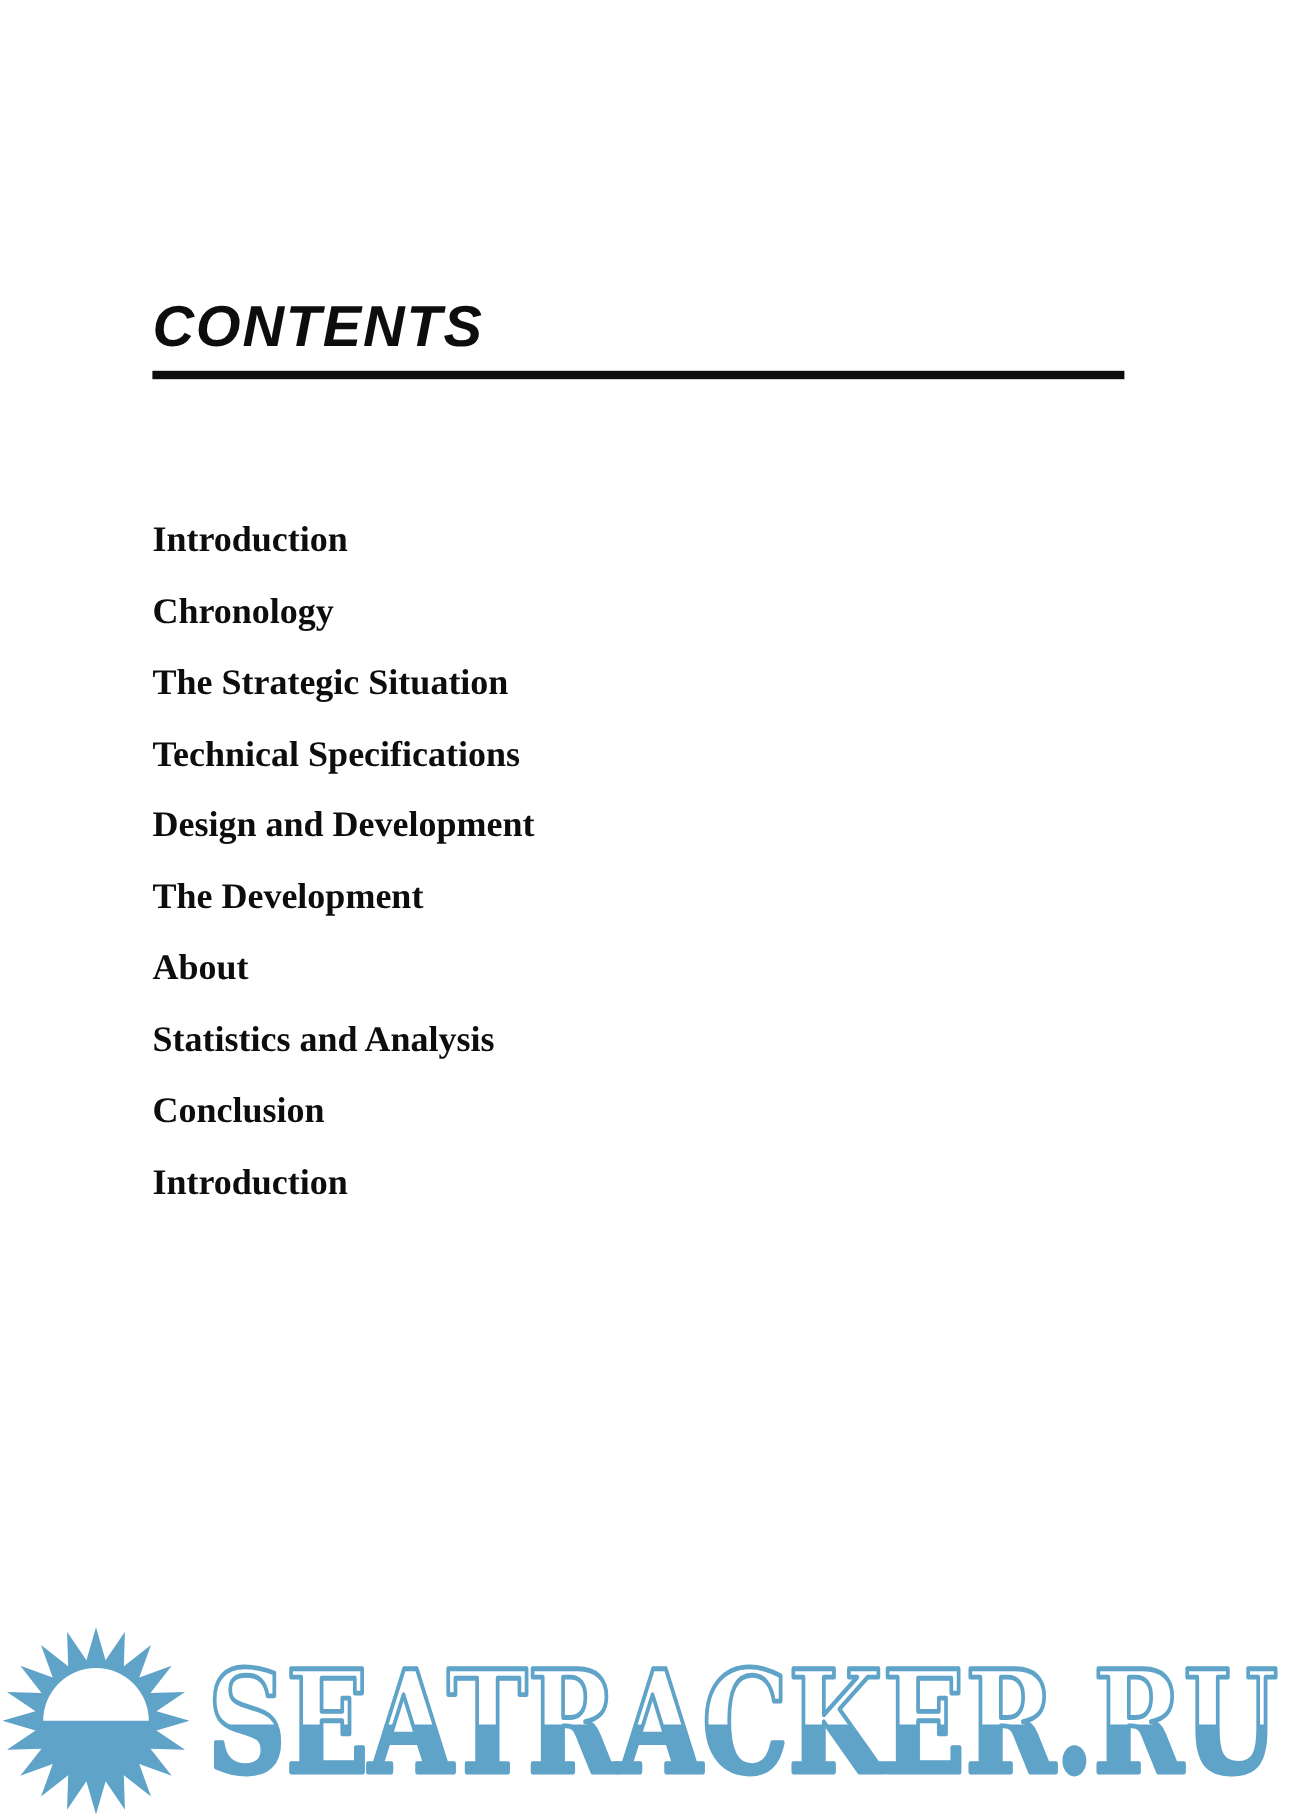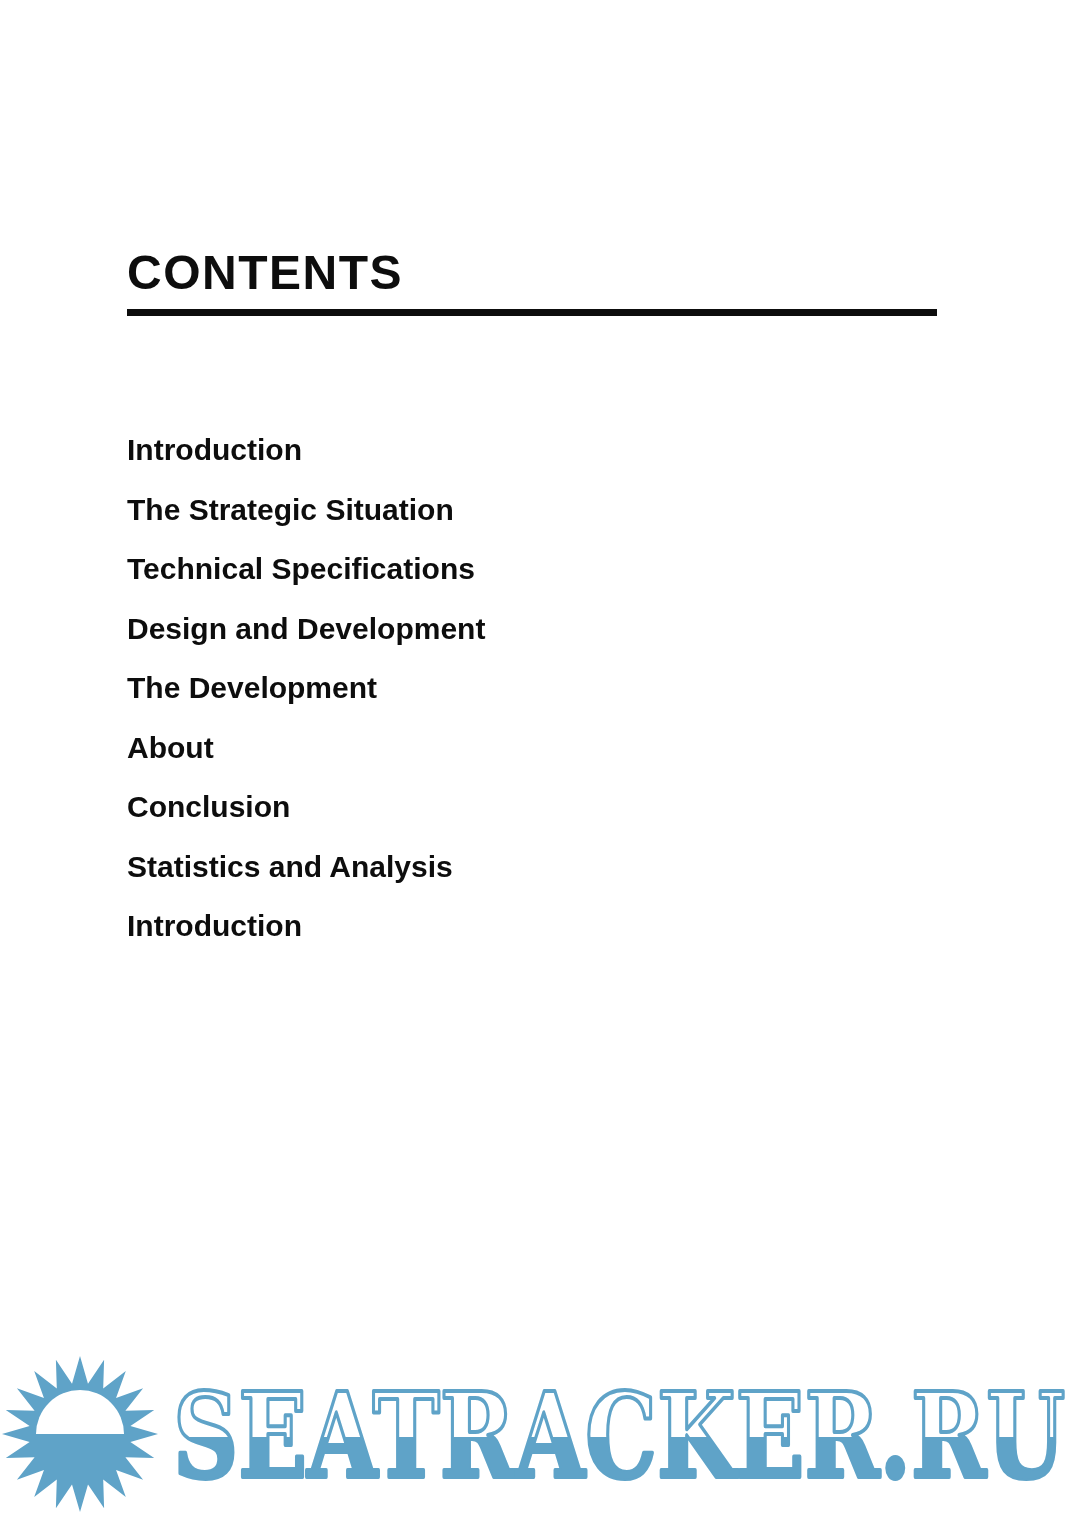--- a/index.html
+++ b/index.html
@@ -19,34 +19,36 @@
   .page-title {
     position: absolute;
     left: 127px;
     top: 249px;
     font-size: 48px;
     line-height: 48px;
     font-weight: 700;
     letter-spacing: 1.5px;
     color: #0d0d0d;
     white-space: nowrap;
+    font-style: italic;
   }
   .title-rule {
     position: absolute;
     left: 127px;
     top: 309px;
     width: 810px;
     height: 7px;
     background: #0d0d0d;
   }
   .toc-list {
     position: absolute;
     left: 127px;
     top: 420px;
     list-style: none;
+    font-family: Liberation Serif, serif;
   }
   .toc-list li {
     font-size: 30px;
     font-weight: 700;
     line-height: 59.5px;
     color: #0d0d0d;
     white-space: nowrap;
   }
   .watermark {
     position: absolute;
@@ -65,27 +67,28 @@
 <body>
 
 <div class="page">
 
   <h1 class="page-title">CONTENTS</h1>
 
   <div class="title-rule"></div>
 
   <ul class="toc-list">
     <li>Introduction</li>
+    <li>Chronology</li>
     <li>The Strategic Situation</li>
     <li>Technical Specifications</li>
     <li>Design and Development</li>
     <li>The Development</li>
     <li>About</li>
+    <li>Statistics and Analysis</li>
     <li>Conclusion</li>
-    <li>Statistics and Analysis</li>
     <li>Introduction</li>
   </ul>
 
   <svg class="watermark" viewBox="0 0 1080 170">
     <defs>
       <clipPath id="wm-bottom-clip">
         <rect x="150" y="94" width="930" height="76"></rect>
       </clipPath>
     </defs>
 

